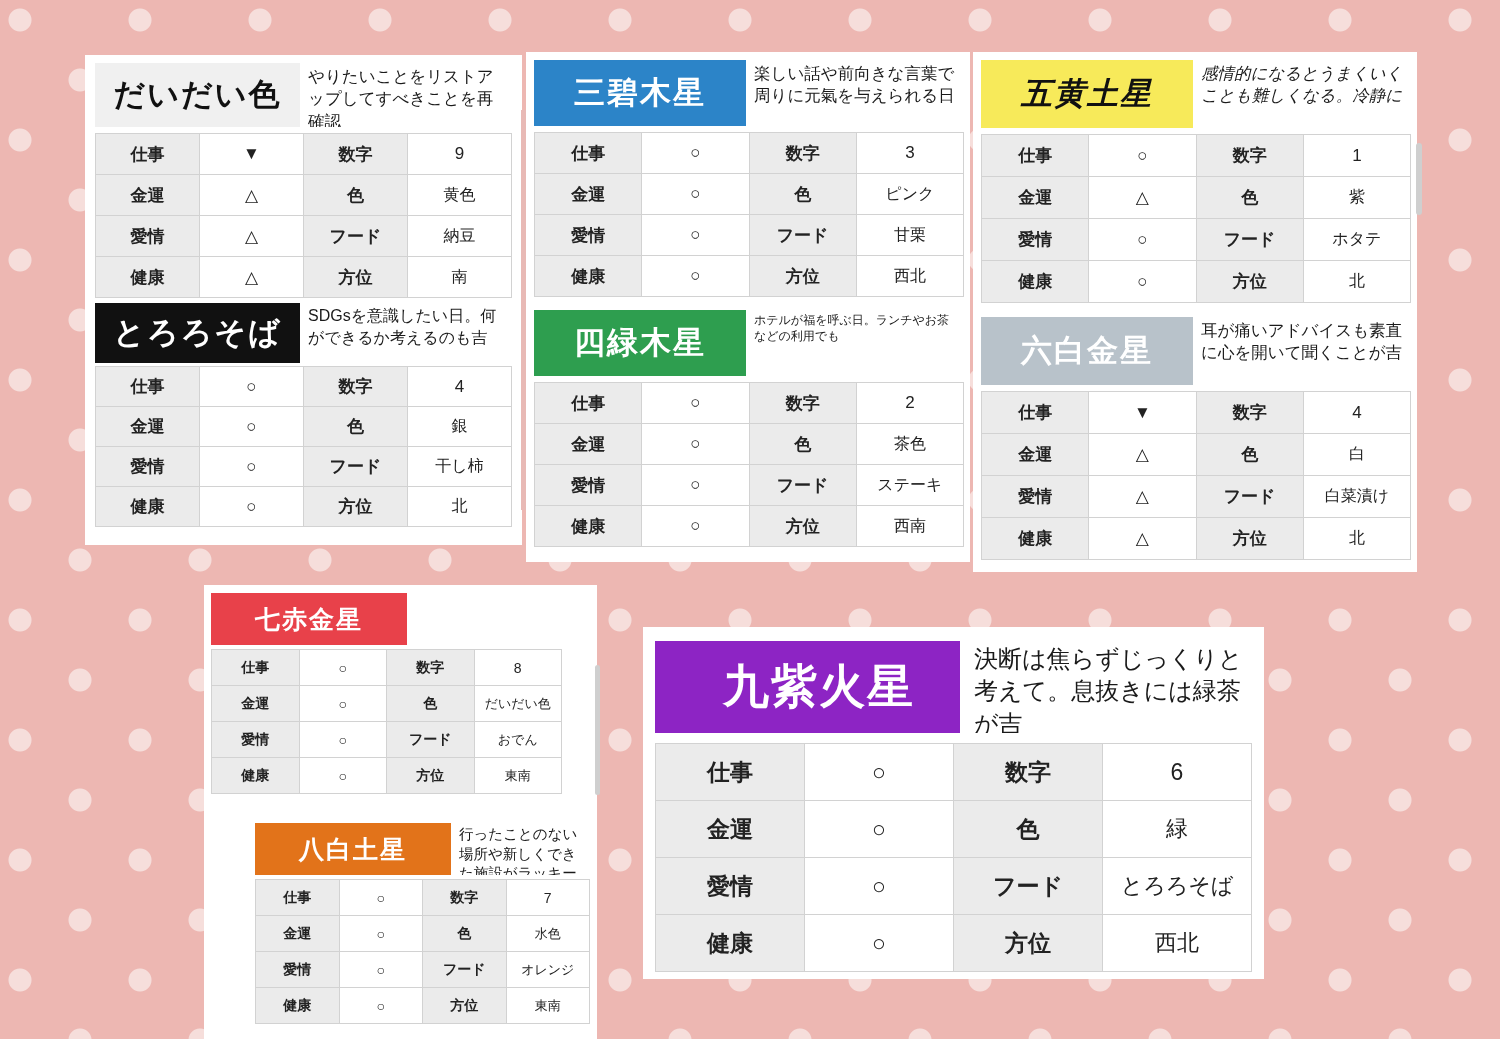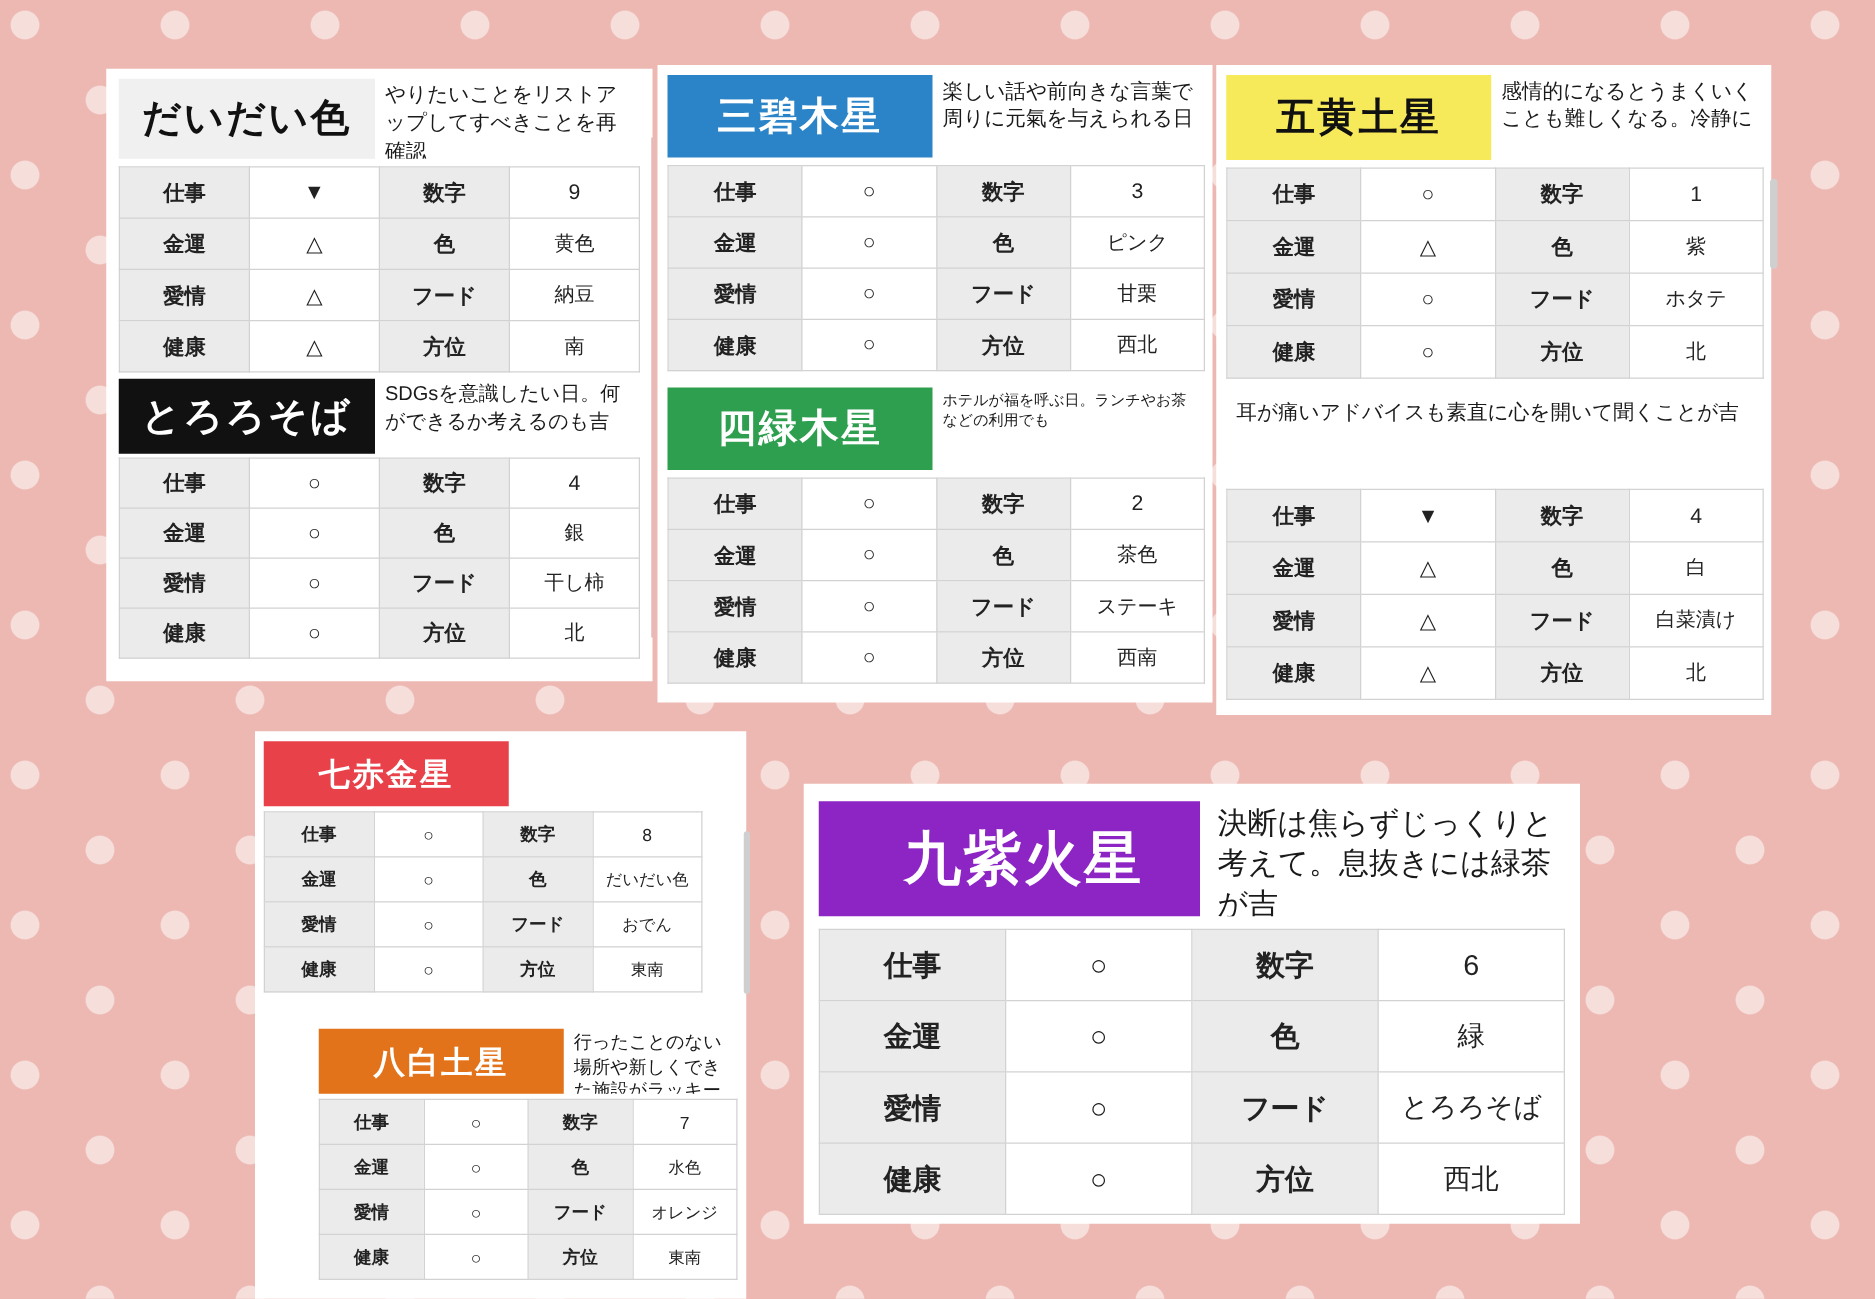--- a/index.html
+++ b/index.html
@@ -249,21 +249,21 @@
         <td class="val" style="font-size:16px;">西南</td>
       </tr>
     </tbody>
       </table>
   </div>
 </div>
 
 <div class="panel" style="left:973px; top:52px; width:444px; height:520px;">
 
   <div class="card" style="left:8px; top:8px; width:430px; height:295px;">
-    <div class="card-head" style="height:68px;">
+    <div class="card-head" style="height:68px;font-style:italic;">
       <div class="sign-badge" id="badge-4" style="width:212px; font-size:31px; background:#f7ea5a; color:#111;">
         <span>五黄土星</span>
       </div>
       <div class="advice" style="font-size:16.5px;">感情的になるとうまくいくことも難しくなる。冷静に</div>
     </div>
     <table class="luck" style="margin-top:6px;">
       <tbody>
           <tr style="height:42px;">
         <td class="lbl" style="width:25%; font-size:17px;">仕事</td>
         <td class="val" style="width:25%; font-size:17px;">○</td>
@@ -287,20 +287,23 @@
         <td class="val" style="font-size:17px;">○</td>
         <td class="lbl" style="font-size:17px;">方位</td>
         <td class="val" style="font-size:16px;">北</td>
       </tr>
     </tbody>
       </table>
   </div>
 
   <div class="card" style="left:8px; top:265px; width:430px; height:295px;">
     <div class="card-head" style="height:68px;">
+      <div class="sign-badge" id="badge-5" style="width:212px; font-size:31px; background:#b8c2ca; color:#fff;">
+        <span>六白金星</span>
+      </div>
       <div class="advice" style="font-size:16.5px;">耳が痛いアドバイスも素直に心を開いて聞くことが吉</div>
     </div>
     <table class="luck" style="margin-top:6px;">
       <tbody>
           <tr style="height:42px;">
         <td class="lbl" style="width:25%; font-size:17px;">仕事</td>
         <td class="val" style="width:25%; font-size:17px;">▼</td>
         <td class="lbl" style="width:25%; font-size:17px;">数字</td>
         <td class="val" style="width:25%; font-size:17px;">4</td>
       </tr>

